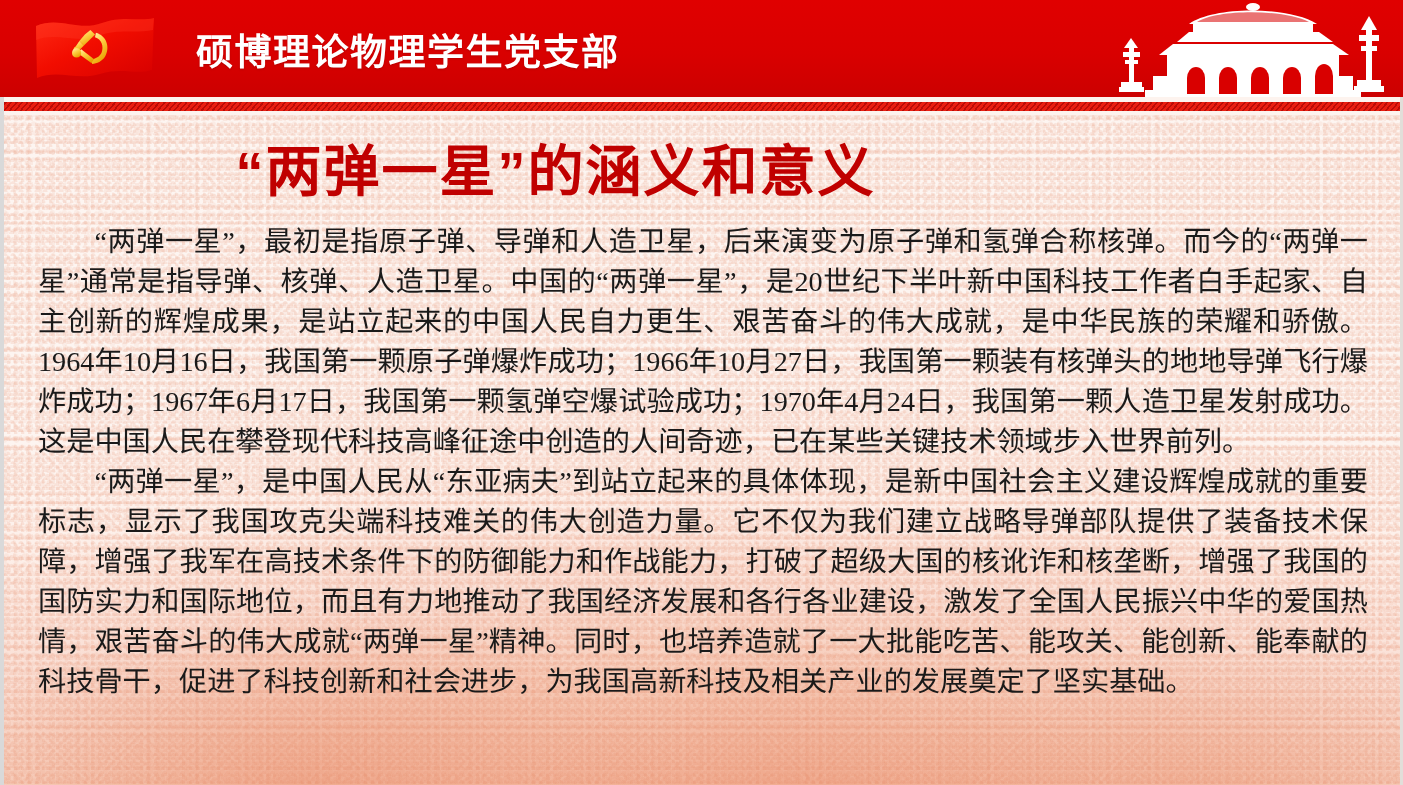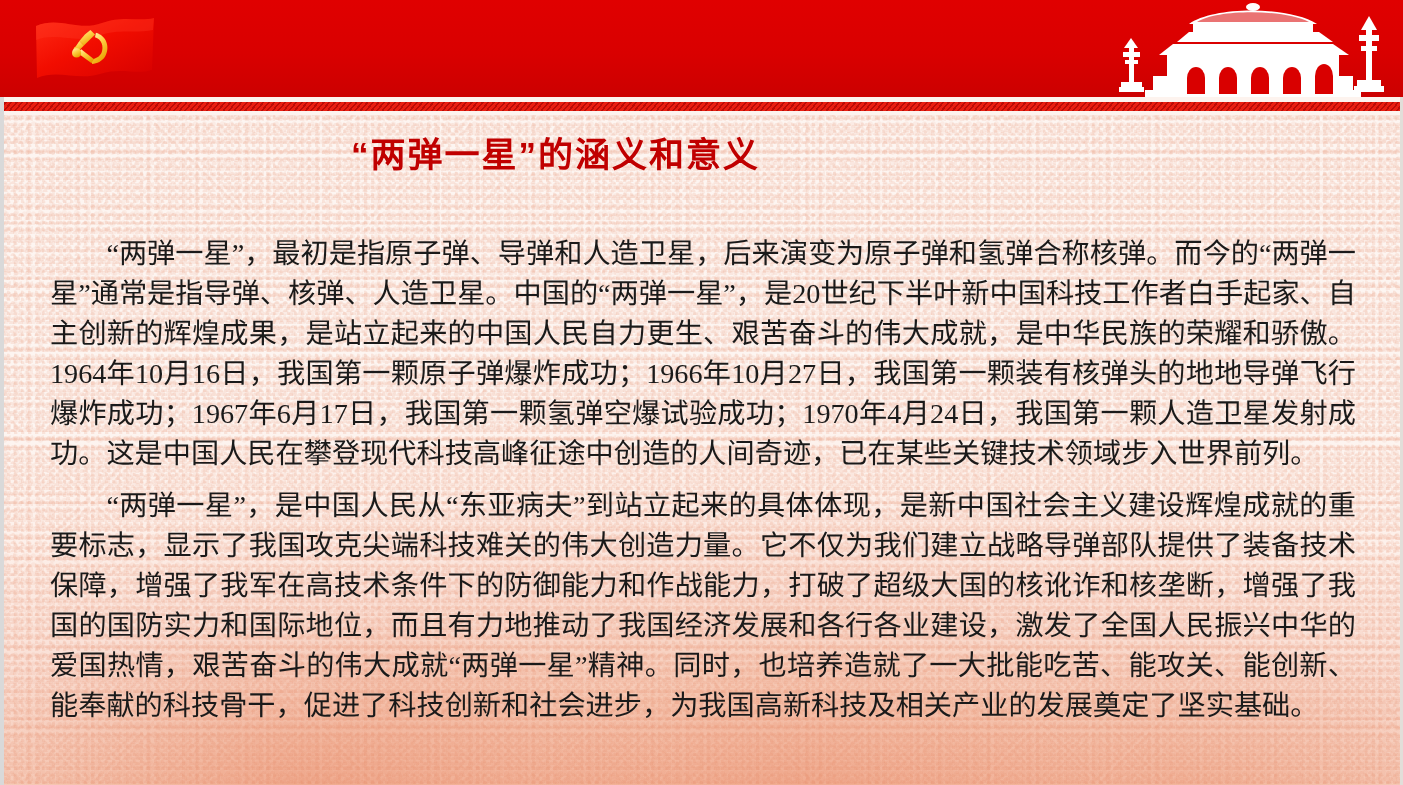--- a/index.html
+++ b/index.html
@@ -133,40 +133,40 @@
 
   
   .slide-title {
     position: absolute;
     top: 126px; left: 0;
     width: 1111px;
     text-align: center;
     color: #c00000;
     font-family: "Liberation Sans", "DejaVu Sans", sans-serif;
     font-weight: bold;
-    font-size: 35px;
+    font-size: 56px;
     letter-spacing: 2px;
     white-space: nowrap;
   }
 
   
   .body-copy {
     position: absolute;
     top: 222px;
     left: 38px;
     width: 1330px;
     color: #1a1a1a;
     font-size: 28.2px;
     line-height: 40px;
     text-align: justify;
     text-justify: inter-ideograph;
     font-family: "Liberation Serif", "DejaVu Serif", serif;
   }
   .body-copy p {
-    margin: 12px;
+    margin: 0;
     text-indent: 2em;
   }
 </style>
 </head>
 <body>
 
 <div class="slide">
 
   <div class="bg-base"></div>
   <div class="bg-blotch"></div>
@@ -193,20 +193,21 @@
         <g fill="url(#goldGrad)" transform="translate(38,17) scale(0.92)">
           <path d="M14,6 L20,1 L25,6 L13,18 L8,13 Z"></path>
           <path d="M8,13 L13,18 L7,24 C5,26 3,26 2,24 C1,22 2,20 4,19 Z"></path>
           <path d="M26,4 C37,7 42,19 36,30 C33,35 27,38 22,38 L20,33 C25,33 30,30 32,26 C35,19 32,11 25,9 Z"></path>
           <path d="M21,37 L24,33 L10,22 L6,26 Z"></path>
           <path d="M5,21 C2,21 0,23 0,26 C0,29 2,31 5,31 C8,31 10,29 10,26 C10,23 8,21 5,21 Z"></path>
         </g>
       </svg>
     </div>
 
+    <div class="header-title">硕博理论物理学生党支部</div>
 
     <div class="gate">
       <svg viewBox="0 0 310 97" xmlns="http://www.w3.org/2000/svg">
         <g fill="#ffffff">
 
           <rect x="60" y="76" width="200" height="18"></rect>
           <rect x="52" y="90" width="216" height="7"></rect>
 
           <rect x="74" y="55" width="172" height="24"></rect>
 

